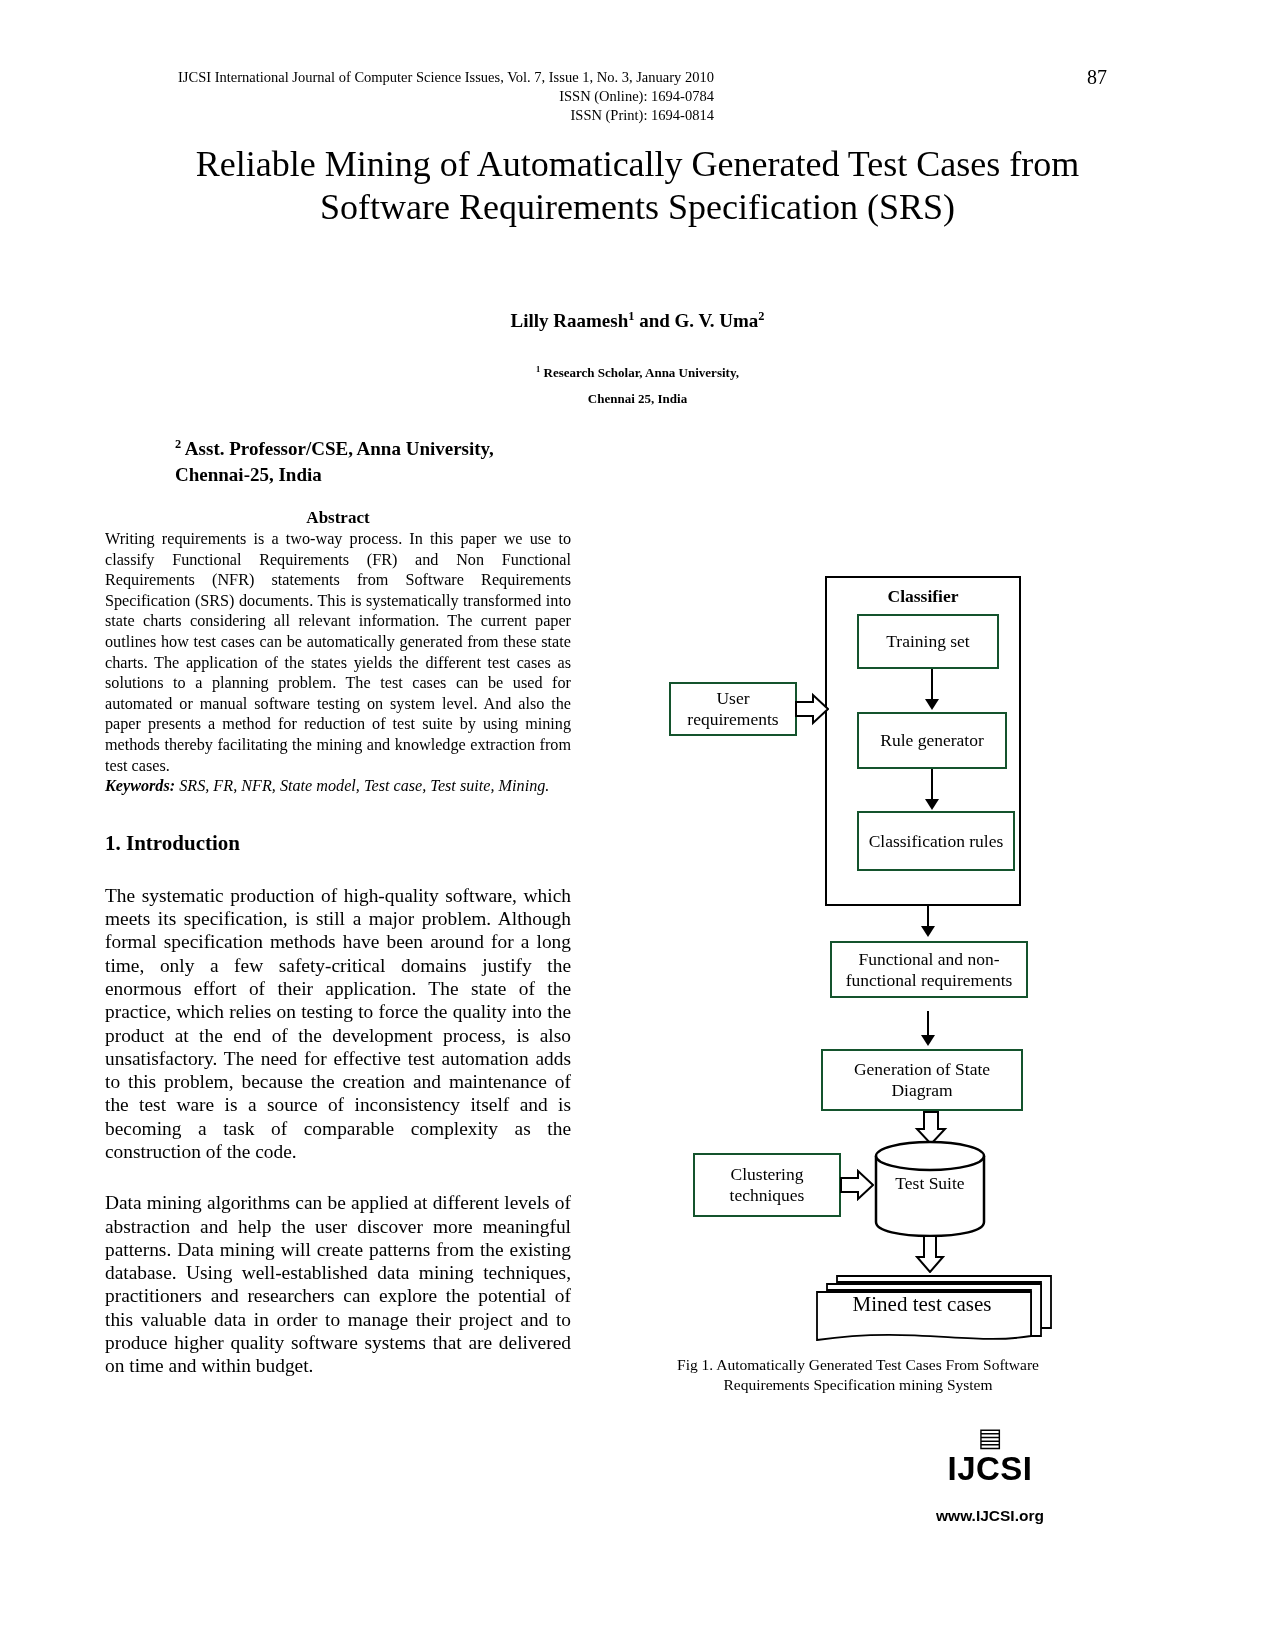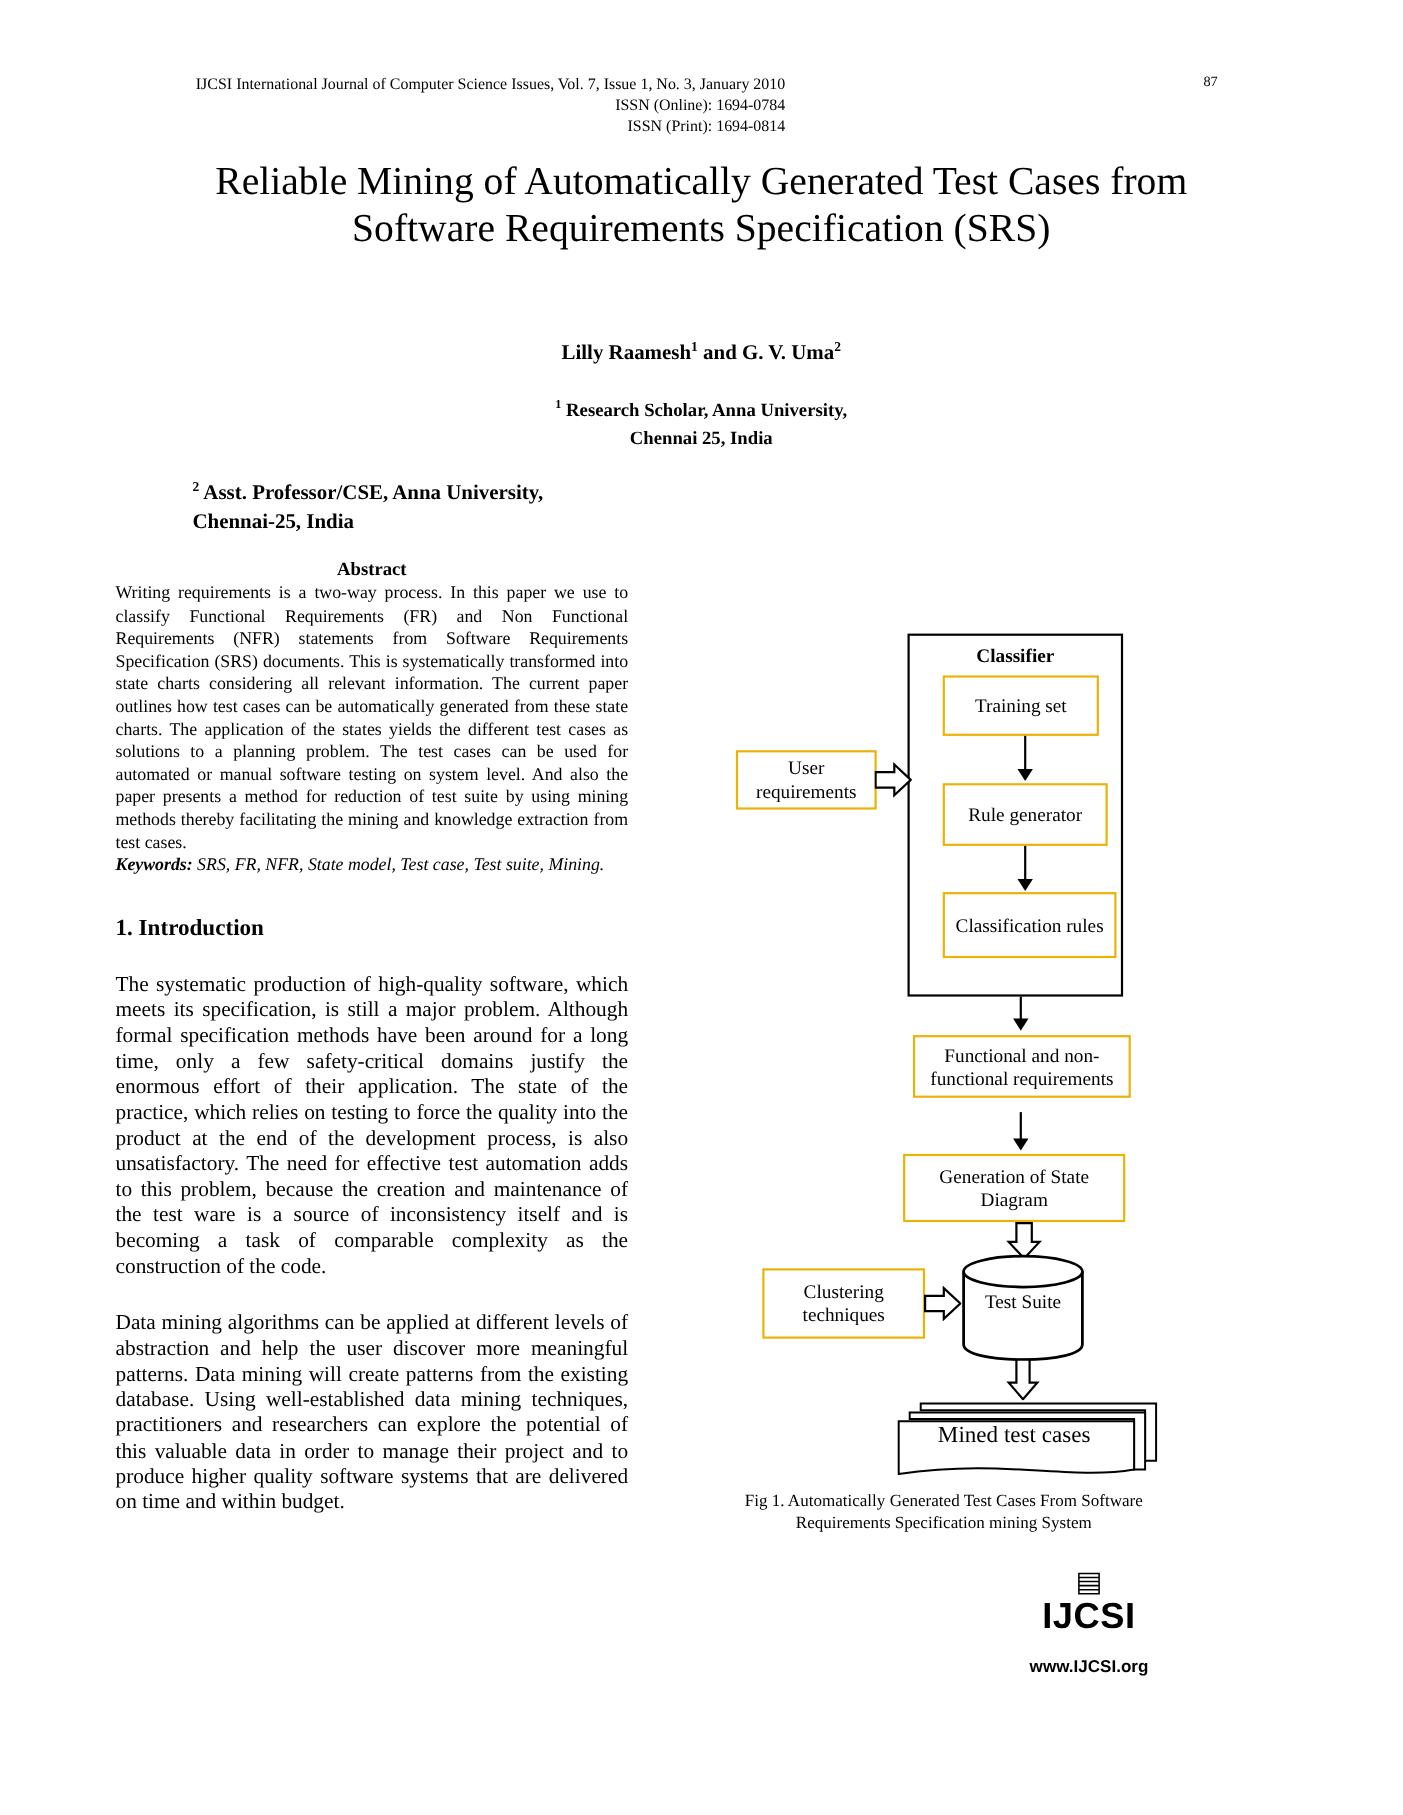--- a/index.html
+++ b/index.html
@@ -21,21 +21,21 @@
     position: absolute;
     left: 178px; top: 68px;
     font-size: 14.5px;
     line-height: 19px;
     text-align: right;
   }
   .runhead div { white-space: nowrap; }
   .pagenum {
     position: absolute;
     right: 168px; top: 66px;
-    font-size: 13px;
+    font-size: 20px;
   }
 
   
   .title {
     position: absolute;
     left: 175px; top: 143px;
     width: 925px;
     text-align: center;
     font-size: 36px;
     line-height: 43px;
@@ -49,21 +49,21 @@
     width: 925px;
     text-align: center;
     font-size: 19px;
     font-weight: bold;
   }
   .affil1 {
     position: absolute;
     left: 175px; top: 360px;
     width: 925px;
     text-align: center;
-    font-size: 17px;
+    font-size: 13px;
     font-weight: bold;
     line-height: 26px;
   }
   .affil2 {
     position: absolute;
     left: 175px; top: 436px;
     width: 925px;
     text-align: left;
     font-size: 19px;
     font-weight: bold;
@@ -123,21 +123,21 @@
   }
 
   
   .diagram {
     position: absolute;
     left: 633px; top: 570px;
     width: 470px; height: 790px;
   }
   .dbox {
     position: absolute;
-    border: 2px solid #eab308;
+    border: 2px solid #14532d;
     background: #fff;
     display: flex;
     align-items: center;
     justify-content: center;
     text-align: center;
     font-size: 17.5px;
     line-height: 21px;
     padding: 2px 4px;
   }
   .classifier-frame {

